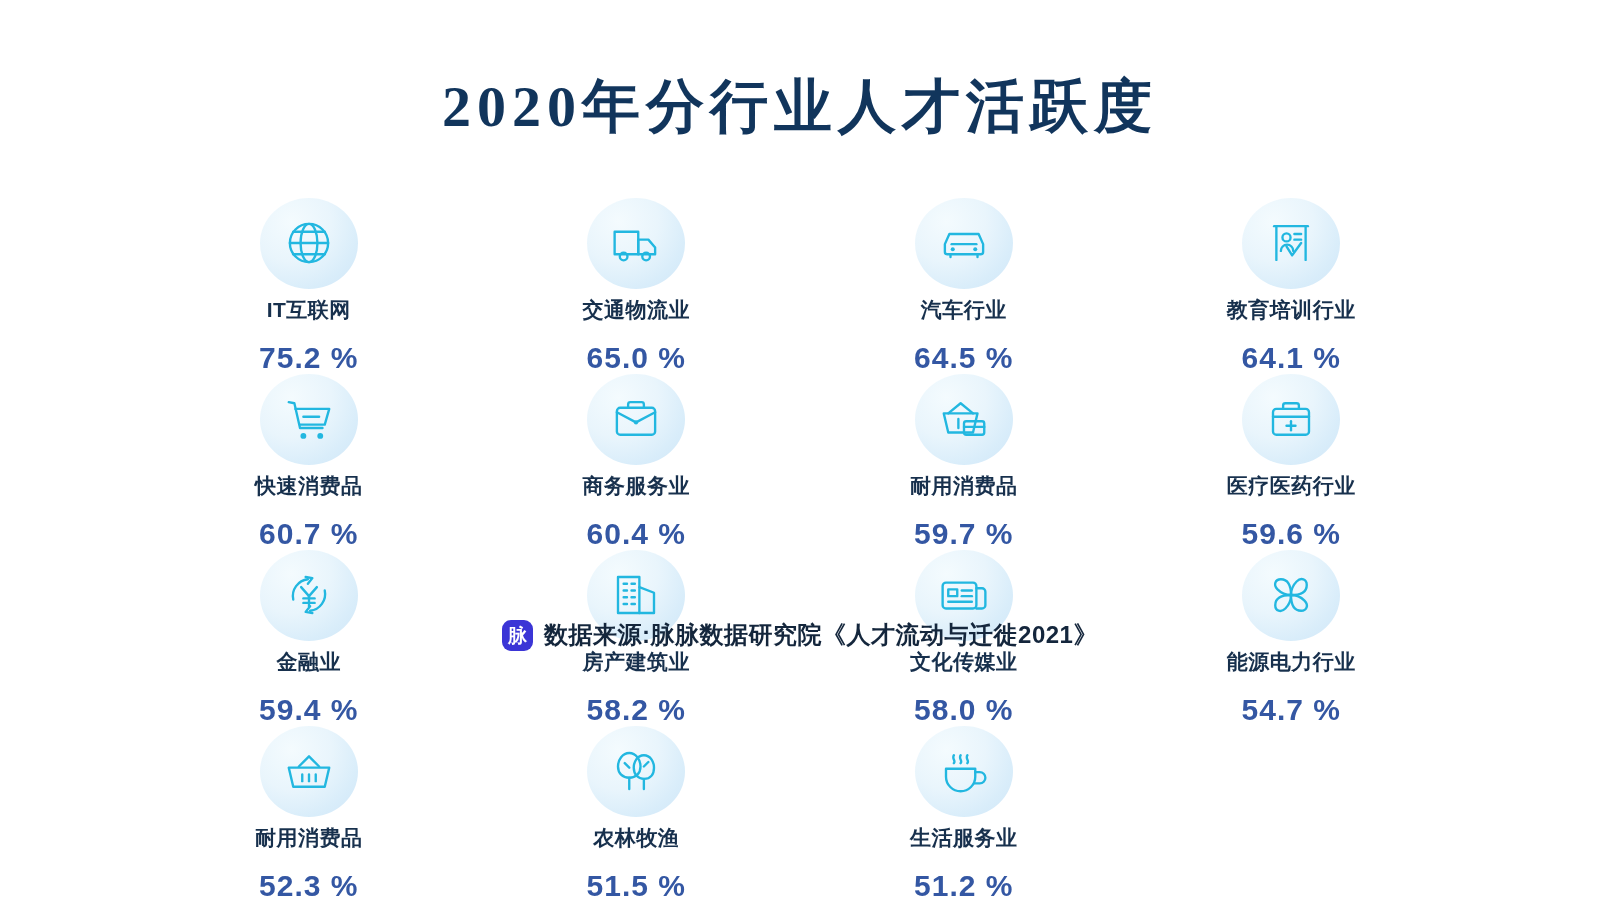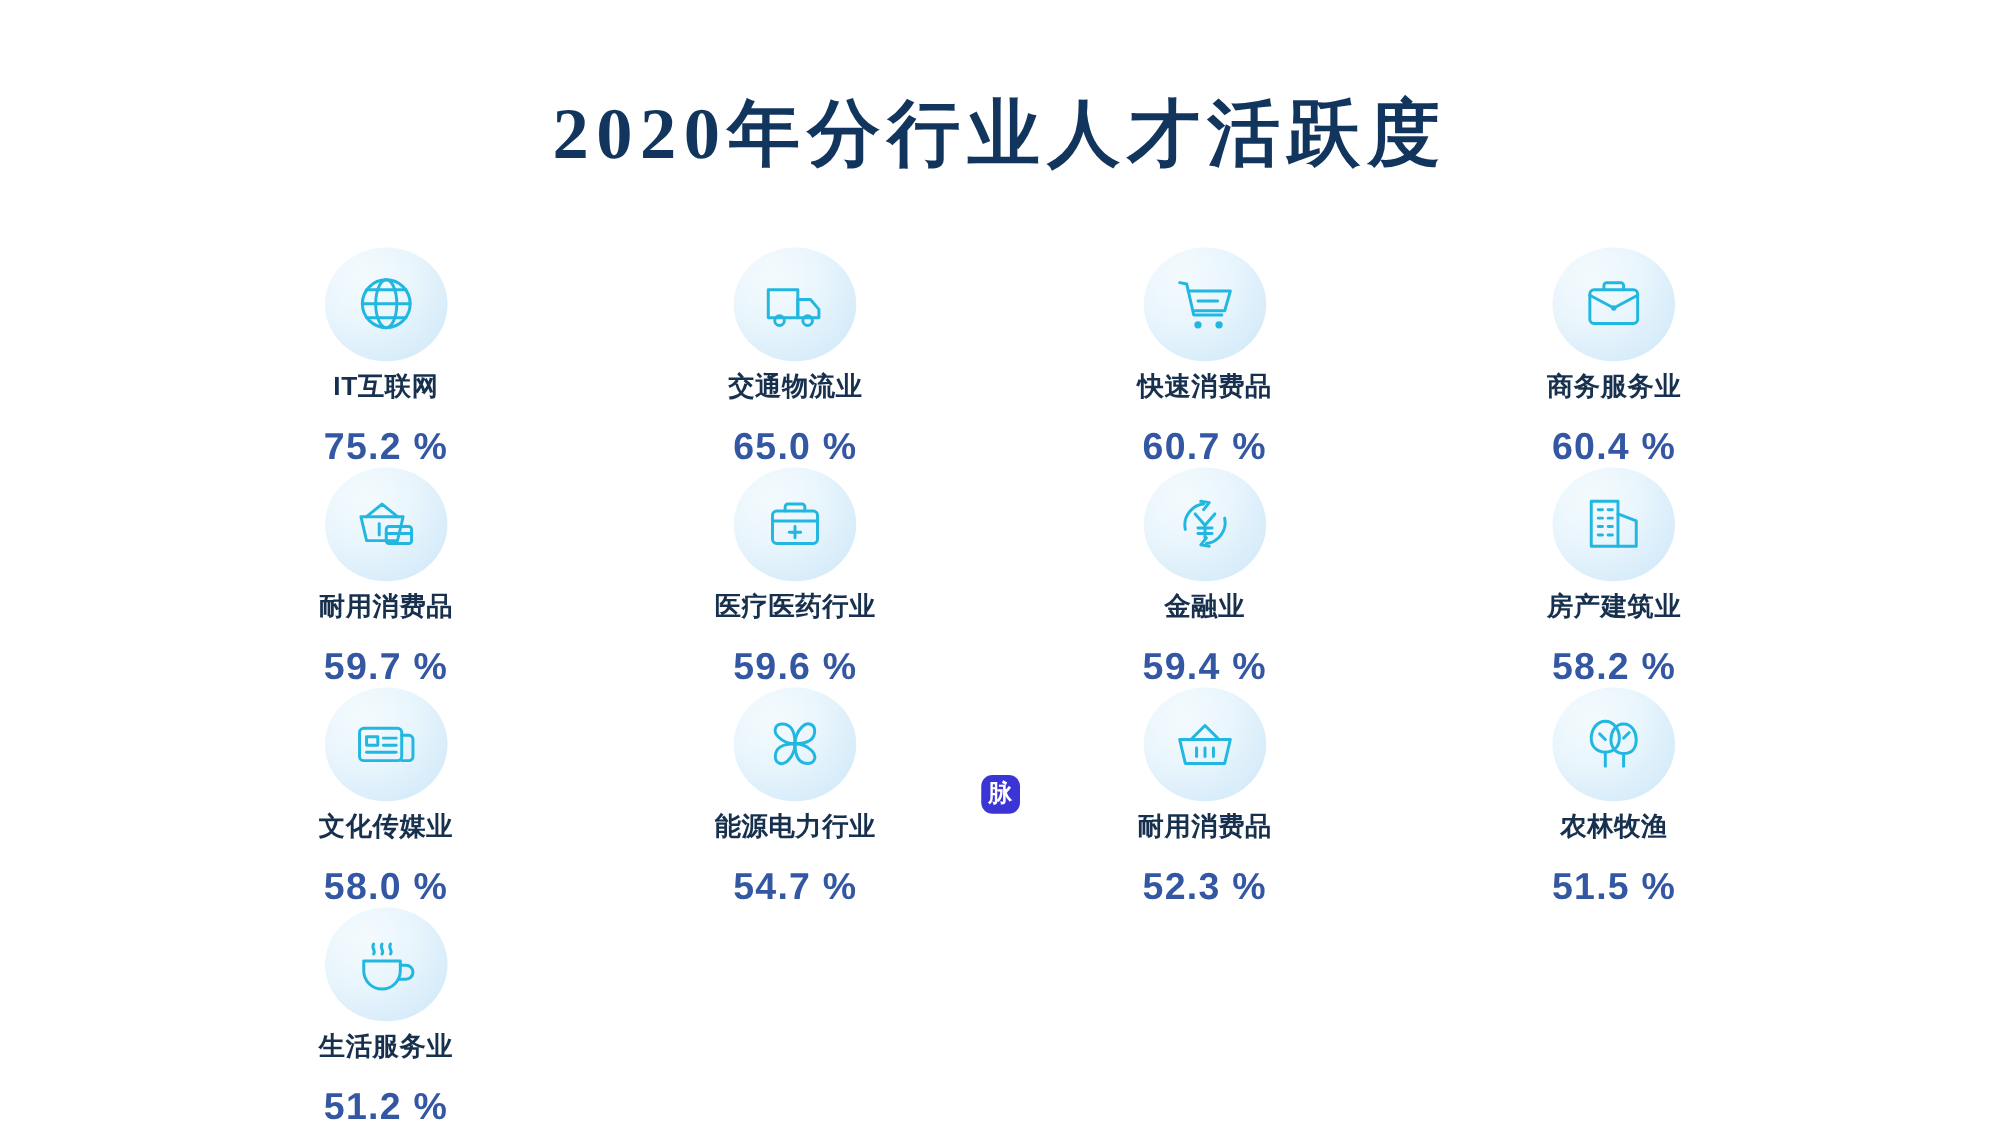--- a/index.html
+++ b/index.html
@@ -167,22 +167,52 @@
           <path class="ic" d="M5 14 h21 v20 H5 z"></path>
           <path class="ic" d="M26 21 h9 l6 7 v6 h-15 z"></path>
           <circle class="ic" cx="13" cy="36" r="3.4"></circle>
           <circle class="ic" cx="33" cy="36" r="3.4"></circle>
         </svg>
       </div>
       <div class="label">交通物流业</div>
       <div class="value">65.0 %</div>
     </div>
 
-
-
+    <div class="cell">
+      <div class="badge">
+        <svg viewBox="0 0 48 48">
+          <path class="ic" d="M7 32 v-7 l4-9 h26 l4 9 v7 a2 2 0 0 1 -2 2 h-30 a2 2 0 0 1 -2 -2 z"></path>
+          <path class="ic" d="M13 25 h22"></path>
+          <circle class="ic-f" cx="14" cy="29.5" r="1.8"></circle>
+          <circle class="ic-f" cx="34" cy="29.5" r="1.8"></circle>
+          <path class="ic" d="M12 34 v2.5"></path>
+          <path class="ic" d="M36 34 v2.5"></path>
+        </svg>
+      </div>
+      <div class="label">汽车行业</div>
+      <div class="value">64.5 %</div>
+    </div>
+
+
+    <div class="cell">
+      <div class="badge">
+        <svg viewBox="0 0 48 48">
+          <path class="ic" d="M9 9 h30"></path>
+          <path class="ic" d="M11 9 v30"></path>
+          <path class="ic" d="M37 9 v30"></path>
+          <circle class="ic" cx="20" cy="19" r="3.6"></circle>
+          <path class="ic" d="M15 31 a5.5 5.5 0 0 1 11 0"></path>
+          <path class="ic" d="M27 16 h6"></path>
+          <path class="ic" d="M27 21 h6"></path>
+          <path class="ic" d="M20 27 l5 8 l8 -11"></path>
+        </svg>
+      </div>
+      <div class="label">教育培训行业</div>
+      <div class="value">64.1 %</div>
+    </div>
 
 
     <div class="cell">
       <div class="badge">
         <svg viewBox="0 0 48 48">
           <path class="ic" d="M6 9 l5 1 l5 22 h20"></path>
           <path class="ic" d="M12 15 h30 l-4 14 h-22"></path>
           <path class="ic" d="M19 22 h14"></path>
           <circle class="ic-f" cx="19" cy="39" r="2.6"></circle>
           <circle class="ic-f" cx="34" cy="39" r="2.6"></circle>
@@ -335,15 +365,16 @@
       <div class="label">生活服务业</div>
       <div class="value">51.2 %</div>
     </div>
 
     <div class="cell empty"></div>
 
   </div>
 
   <div class="footer">
     <div class="logo">脉</div>
+    <div class="source-text">数据来源:脉脉数据研究院《人才流动与迁徙2021》</div>
   </div>
 
 </div>
 
 </body></html>

